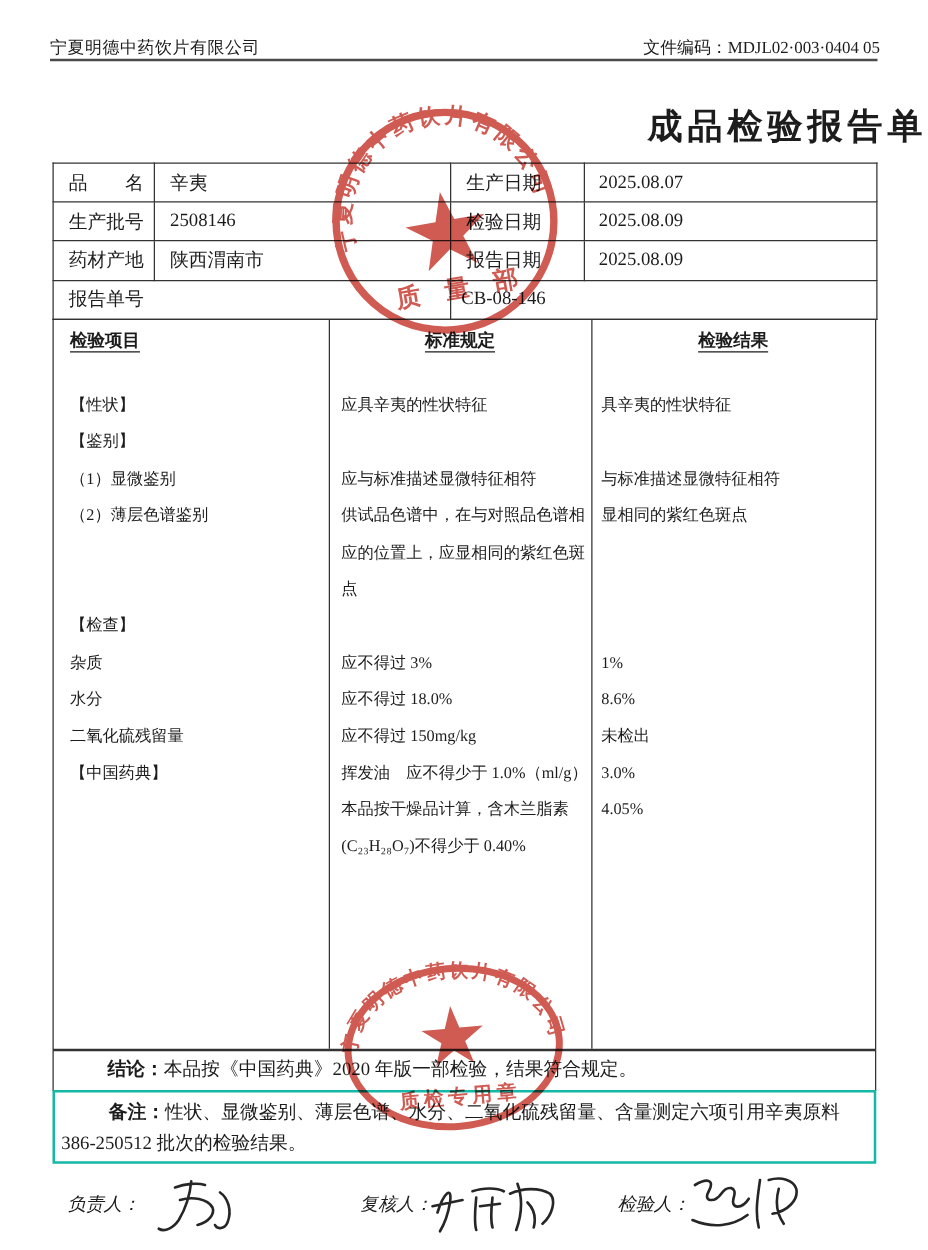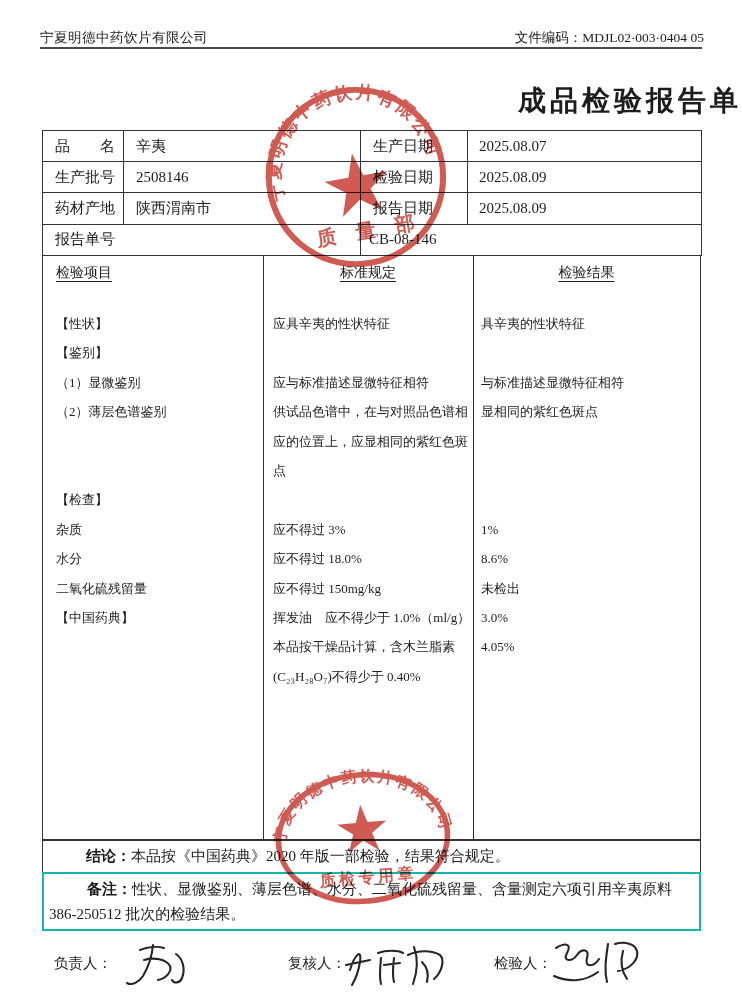--- a/index.html
+++ b/index.html
@@ -21,21 +21,21 @@
   table.info td{border:1px solid #333;height:30.2px;font-size:15px;padding:0 0 0 12px;
                 overflow:hidden;white-space:nowrap;margin-top:29px;}
   table.info td.v2{padding-left:11px;}
   table.info td.rno{padding-left:8px;}
 
   
   .main-box{left:42px;top:255px;width:659px;height:585px;border:1px solid #333;box-sizing:border-box;}
   .vline{position:absolute;top:0;bottom:0;width:1px;background:#333;}
   .vl1{left:220px;} .vl2{left:430px;}
   .mt-head{position:absolute;top:8px;left:0;right:0;font-size:14px;}
-  .mt-head span{text-decoration:underline;text-underline-offset:4px;}
+  .mt-head span{text-decoration:underline;text-underline-offset:4px;font-weight:bold;}
   .mh0{position:absolute;left:13px;}
   .mh1{position:absolute;left:220px;width:210px;text-align:center;}
   .mh2{position:absolute;left:430px;width:227px;text-align:center;}
   .mt-lines{position:absolute;top:53px;left:0;right:0;}
   .mt-line{height:29.4px;line-height:29.4px;position:relative;font-size:13px;white-space:nowrap;}
   .c0{position:absolute;left:13px;width:200px;overflow:hidden;}
   .c1{position:absolute;left:230px;width:196px;overflow:hidden;}
   .c2{position:absolute;left:438px;width:212px;overflow:hidden;}
 
   
@@ -43,21 +43,21 @@
              font-size:15px;line-height:31px;white-space:nowrap;overflow:hidden;}
   .concl-box .ind{display:inline-block;width:43px;}
   .b{font-weight:bold;}
   .remark-box{left:42px;top:872px;width:659px;height:59px;border:2px solid #14b8a6;box-sizing:border-box;
               font-size:15px;overflow:hidden;}
   .rk-l1{margin:6px 0 0 43px;white-space:nowrap;}
   .rk-l2{margin:6px 0 0 5px;white-space:nowrap;}
 
   
   .sigs{left:42px;top:938px;width:659px;height:62px;}
-  .sig-label{position:absolute;top:16px;font-size:14.5px;}
+  .sig-label{position:absolute;top:16px;font-size:14.5px;font-style:italic;}
   .sl1{left:12px;} .sl2{left:246px;} .sl3{left:452px;}
   .sig-svg{position:absolute;}
   .ss1{left:72px;top:2px;width:92px;height:56px;}
   .ss2{left:300px;top:0px;width:110px;height:58px;}
   .ss3{left:506px;top:-4px;width:96px;height:60px;}
   .sig-svg path{fill:none;stroke:#262626;stroke-width:2.1;stroke-linecap:round;stroke-linejoin:round;}
 
   
   .stamp{opacity:.82;mix-blend-mode:multiply;pointer-events:none;}
   .stamp-top{left:259px;top:80px;width:194px;height:194px;transform:rotate(-10deg);}

